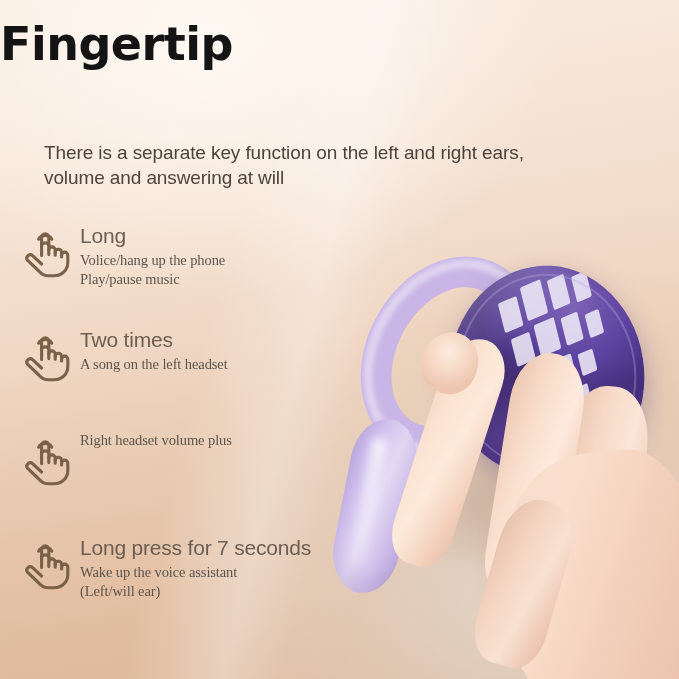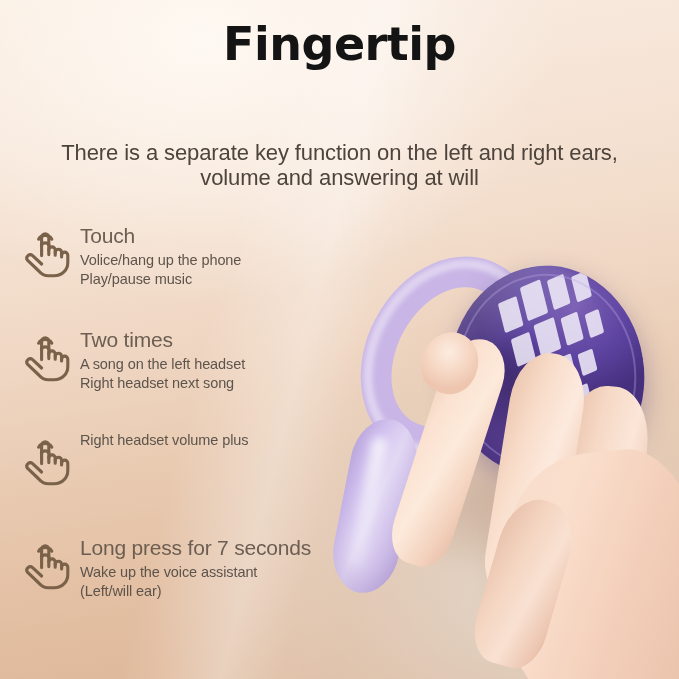--- a/index.html
+++ b/index.html
@@ -26,47 +26,47 @@
   
   .sheen{
     position:absolute;left:0;top:0;width:679px;height:679px;
     background:linear-gradient(104deg,rgba(255,255,255,0) 34%,rgba(255,255,255,0.30) 46%,rgba(255,255,255,0.06) 53%,rgba(255,255,255,0) 60%);
     pointer-events:none;
   }
 
   
   .title{
     position:absolute;left:0;right:0;top:18px;
-    text-align:center;color:#141414;
+    text-align:left;color:#141414;
     font-family:"DejaVu Sans","Liberation Sans",sans-serif;
     font-weight:bold;font-size:46px;line-height:52px;
     letter-spacing:-0.5px;
   }
   .title span{display:block;}
   .subtitle{
     position:absolute;left:44px;right:44px;top:140px;
-    text-align:center;color:#4d443c;
-    font-size:22px;line-height:25px;letter-spacing:-0.1px;
+    text-align:left;color:#4d443c;
+    font-size:19px;line-height:25px;letter-spacing:-0.1px;
   }
   .subtitle span{display:block;}
 
   
   .features{position:absolute;left:22px;top:223px;width:352px;}
   .feature{position:relative;min-height:104px;padding-left:58px;}
   .ficon{
     position:absolute;left:0;top:4px;width:50px;height:52px;
   }
   .ficon svg{display:block;width:50px;height:52px;}
   .fhead{
     color:#6c5e52;font-size:21px;line-height:25px;
     letter-spacing:-0.2px;margin:0 0 3px 0;white-space:nowrap;
   }
   .fline{
     color:#5d544c;font-size:14.5px;line-height:19px;
-    letter-spacing:-0.1px;white-space:nowrap;
+    letter-spacing:-0.1px;white-space:nowrap;font-family:Liberation Serif, serif;
   }
 
   
   .product{position:absolute;left:330px;top:240px;width:349px;height:439px;}
 
   
   .bud-shadow{
     position:absolute;left:38px;top:168px;width:230px;height:190px;
     background:radial-gradient(52% 48% at 50% 50%,rgba(160,124,104,0.30) 0%,rgba(160,124,104,0.13) 48%,rgba(160,124,104,0) 74%);
     filter:blur(7px);
@@ -257,39 +257,38 @@
       <span class="ficon">
         <svg viewBox="0 0 50 52" fill="none" stroke="#7a6149" stroke-width="3.1" stroke-linecap="round" stroke-linejoin="round">
           <path d="M16.6 12.2a7.6 7.6 0 0 1 13.2 0"></path>
           <path d="M19.4 18.1a4.4 4.4 0 0 1 7.6 0"></path>
           <path d="M19.6 28.6V10.4a3.6 3.6 0 0 1 7.2 0v17.2"></path>
           <path d="M26.8 23.1a3.2 3.2 0 0 1 6.4 0v5.2"></path>
           <path d="M33.2 25.4a3.2 3.2 0 0 1 6.4 0v4.6"></path>
           <path d="M39.6 28.2a3.1 3.1 0 0 1 6.2 0v7.2c0 7.6-5.8 13.4-13.8 13.4h-5.6c-4.4 0-7.1-1.7-9.6-4.8L5.4 33.2a3.5 3.5 0 0 1 5.2-4.6l9 8.4"></path>
         </svg>
       </span>
-      <div class="fhead">Touch</div>
+      <div class="fhead">Long</div>
       <div class="fline">Volice/hang up the phone</div>
       <div class="fline">Play/pause music</div>
     </div>
 
     <div class="feature">
       <span class="ficon">
         <svg viewBox="0 0 50 52" fill="none" stroke="#7a6149" stroke-width="3.1" stroke-linecap="round" stroke-linejoin="round">
           <path d="M16.6 12.2a7.6 7.6 0 0 1 13.2 0"></path>
           <path d="M19.4 18.1a4.4 4.4 0 0 1 7.6 0"></path>
           <path d="M19.6 28.6V10.4a3.6 3.6 0 0 1 7.2 0v17.2"></path>
           <path d="M26.8 23.1a3.2 3.2 0 0 1 6.4 0v5.2"></path>
           <path d="M33.2 25.4a3.2 3.2 0 0 1 6.4 0v4.6"></path>
           <path d="M39.6 28.2a3.1 3.1 0 0 1 6.2 0v7.2c0 7.6-5.8 13.4-13.8 13.4h-5.6c-4.4 0-7.1-1.7-9.6-4.8L5.4 33.2a3.5 3.5 0 0 1 5.2-4.6l9 8.4"></path>
         </svg>
       </span>
       <div class="fhead">Two times</div>
       <div class="fline">A song on the left headset</div>
-      <div class="fline">Right headset next song</div>
     </div>
 
     <div class="feature">
       <span class="ficon">
         <svg viewBox="0 0 50 52" fill="none" stroke="#7a6149" stroke-width="3.1" stroke-linecap="round" stroke-linejoin="round">
           <path d="M16.6 12.2a7.6 7.6 0 0 1 13.2 0"></path>
           <path d="M19.4 18.1a4.4 4.4 0 0 1 7.6 0"></path>
           <path d="M19.6 28.6V10.4a3.6 3.6 0 0 1 7.2 0v17.2"></path>
           <path d="M26.8 23.1a3.2 3.2 0 0 1 6.4 0v5.2"></path>
           <path d="M33.2 25.4a3.2 3.2 0 0 1 6.4 0v4.6"></path>

